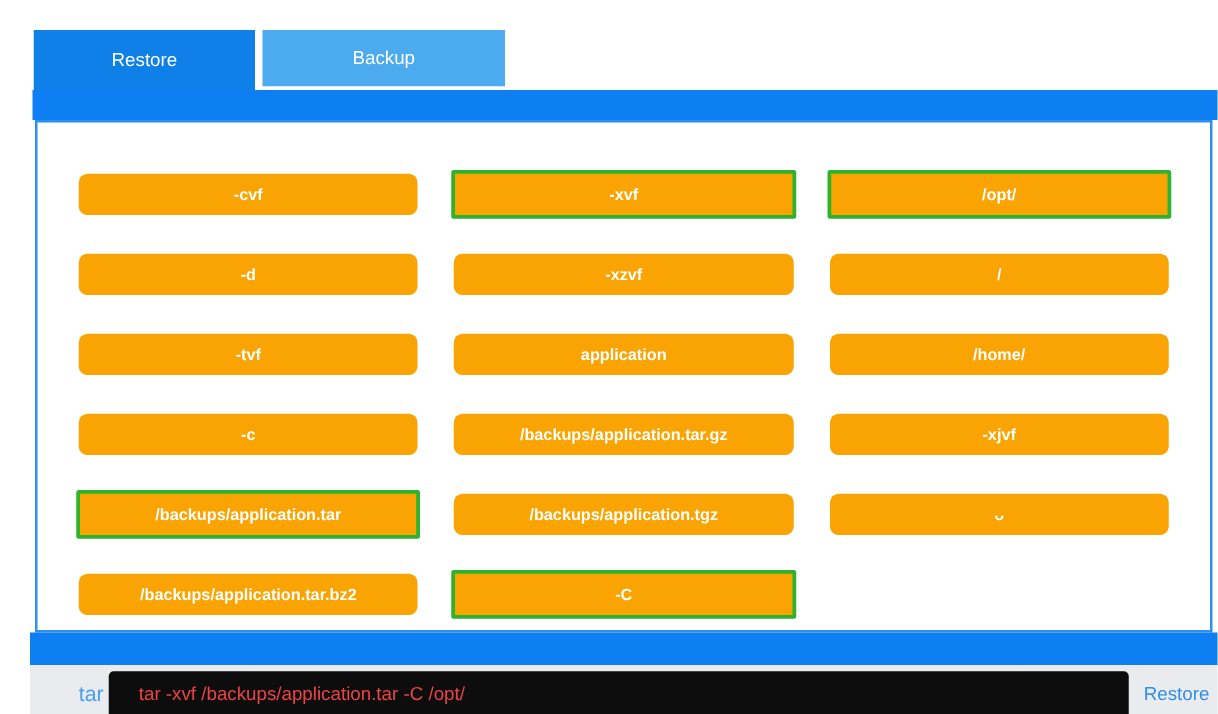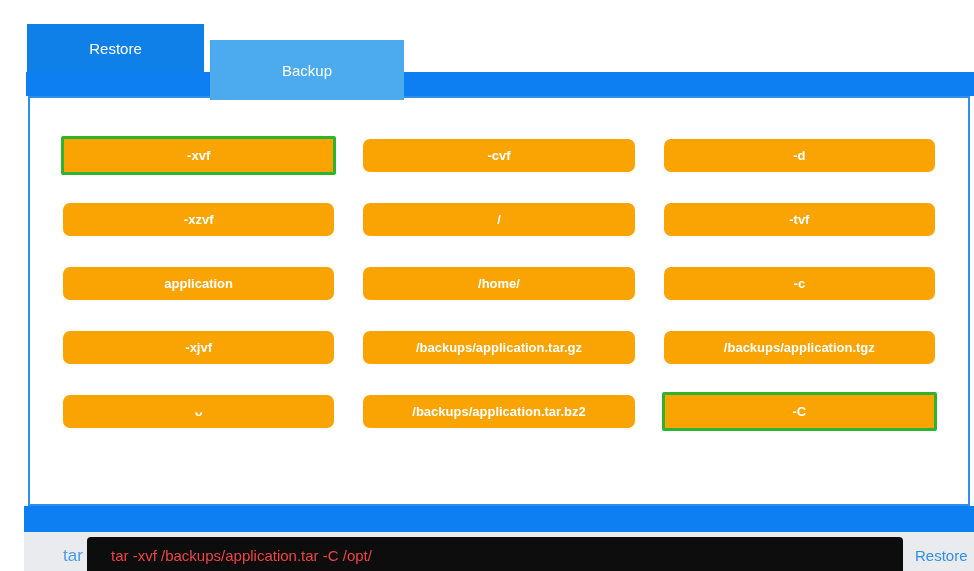--- a/index.html
+++ b/index.html
@@ -28,22 +28,22 @@
   }
   .tab-active {
     left: 3px;
     width: 177px;
     height: 48px;
     background: #0f80e8;
   }
   .tab-inactive {
     left: 186px;
     width: 194px;
-    height: 60px;
-    top: 16px;
+    height: 45px;
+    top: 0;
     background: #4babee;
   }
 
   
   .band-top {
     height: 14px;
     background: #0d7ff2;
     margin-left: 2px;
   }
 
@@ -137,31 +137,33 @@
   </div>
   <div class="tab tab-inactive">
     <span>Backup</span>
   </div>
 </div>
 
 <div class="band-top"></div>
 
 <div class="panel">
   <div class="grid">
+    <div class="option">-cvf</div>
     <div class="option selected">-xvf</div>
-    <div class="option">-cvf</div>
+    <div class="option selected">/opt/</div>
     <div class="option">-d</div>
     <div class="option">-xzvf</div>
     <div class="option">/</div>
     <div class="option">-tvf</div>
     <div class="option">application</div>
     <div class="option">/home/</div>
     <div class="option">-c</div>
+    <div class="option">/backups/application.tar.gz</div>
     <div class="option">-xjvf</div>
-    <div class="option">/backups/application.tar.gz</div>
+    <div class="option selected">/backups/application.tar</div>
     <div class="option">/backups/application.tgz</div>
     <div class="option">ᴗ</div>
     <div class="option">/backups/application.tar.bz2</div>
     <div class="option selected">-C</div>
   </div>
 </div>
 
 <div class="band-mid"></div>
 
 <div class="command-bar">

